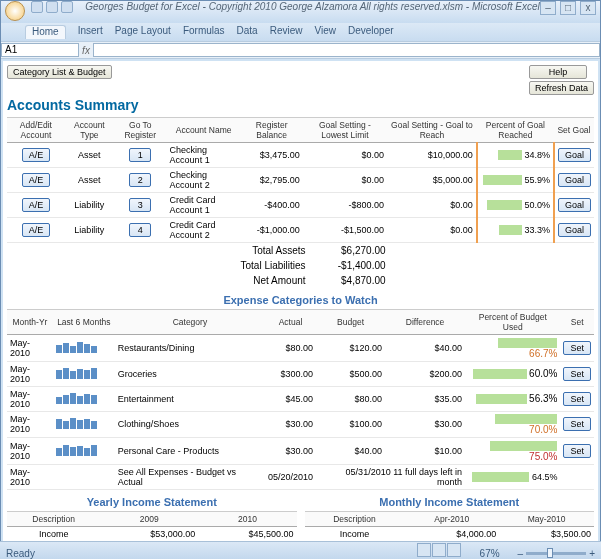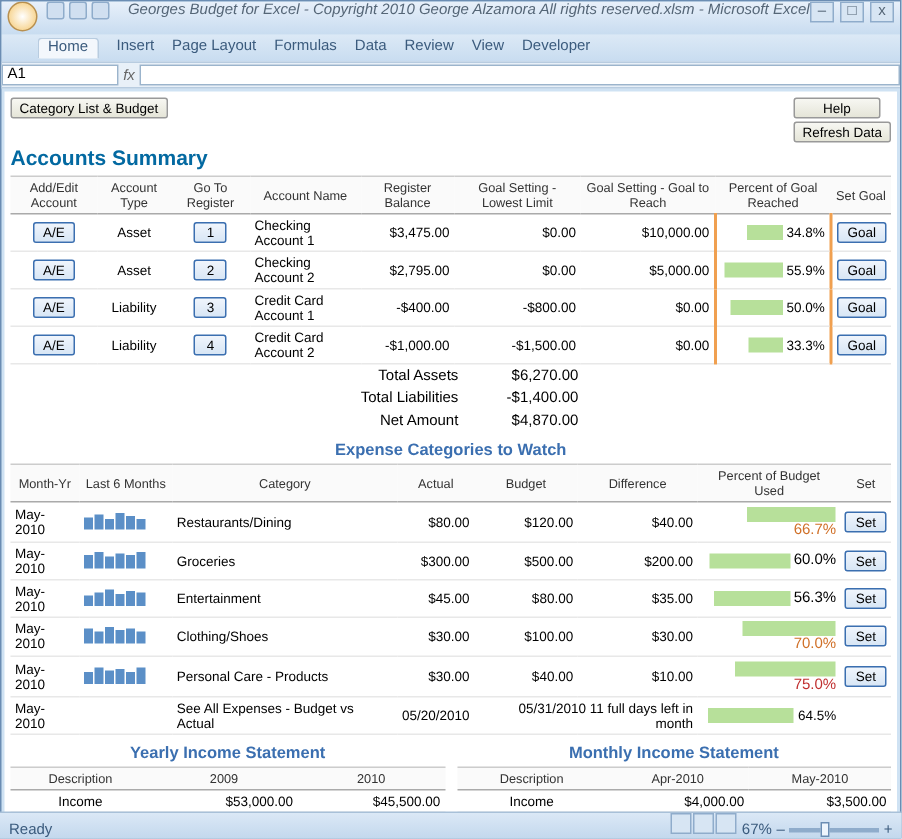--- a/index.html
+++ b/index.html
@@ -303,21 +303,21 @@
         </table>
     </div>
   </div>
 
 </div>
 
 <div class="statusbar">
   <span>Ready</span>
   <span class="sp"></span>
   <span class="vbtns"><span></span><span></span><span></span></span>
-  <span style="margin:0 3px">67%</span>
+  <span style="margin:0 18px">67%</span>
   <div class="zoom">
     <span>–</span>
     <div class="track">
         <div class="thumb" style="left:34%"></div>
       </div>
     <span>+</span>
   </div>
 </div>
 
 </body></html>

